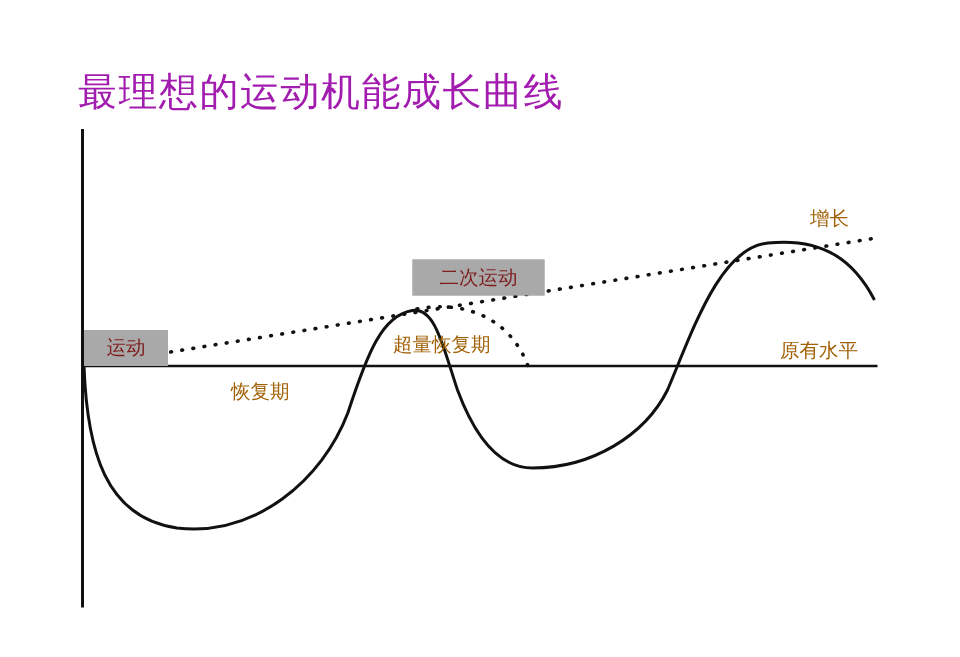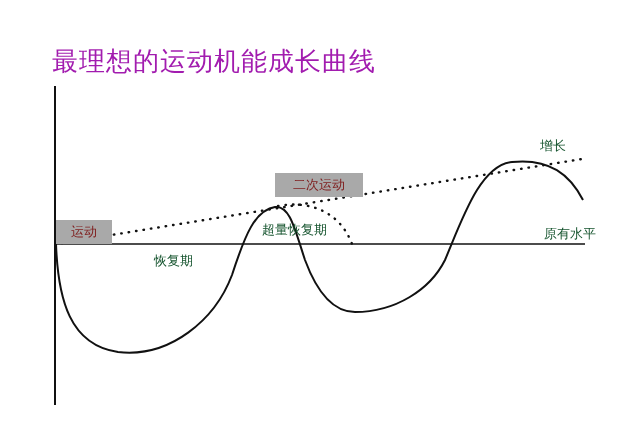--- a/index.html
+++ b/index.html
@@ -1,21 +1,21 @@
 <!DOCTYPE html>
 <html><head>
   <meta charset="utf-8">
   <style>
     html, body { margin: 0; padding: 0; background: #ffffff; }
     body { width: 640px; height: 438px; position: relative; overflow: hidden;
            font-family: "DejaVu Sans", "Liberation Sans", sans-serif; color: #222; }
     .title { position: absolute; left: 52px; top: 44px; font-size: 26px; letter-spacing: 1px;
              color: #a21caf; white-space: nowrap; }
     svg.diagram { position: absolute; left: 0; top: 0; }
-    .label { position: absolute; font-size: 13px; color: #14532d; white-space: nowrap; }
+    .label { position: absolute; font-size: 13px; color: #a16207; white-space: nowrap; }
     .tag { position: absolute; background: #a9a9a9; font-size: 13px; color: #7f1d1d;
            display: flex; align-items: center; justify-content: center; }
   </style>
 </head>
 <body>
 
 <div class="title">最理想的运动机能成长曲线</div>
 
 <svg class="diagram" width="640" height="438" viewBox="0 0 640 438">
 
@@ -45,13 +45,13 @@
 <div class="tag" style="left:56px; top:220px; width:56px; height:24px;">
   <span>运动</span>
 </div>
 <div class="tag" style="left:275px; top:173px; width:88px; height:24px;">
   <span>二次运动</span>
 </div>
 
 <div class="label" style="left:154px; top:252px;">恢复期</div>
 <div class="label" style="left:262px; top:221px;">超量恢复期</div>
 <div class="label" style="left:540px; top:137px;">增长</div>
-<div class="label" style="left:520px; top:225px;margin-left:24px;">原有水平</div>
+<div class="label" style="left:520px; top:225px;">原有水平</div>
 
 </body></html>

